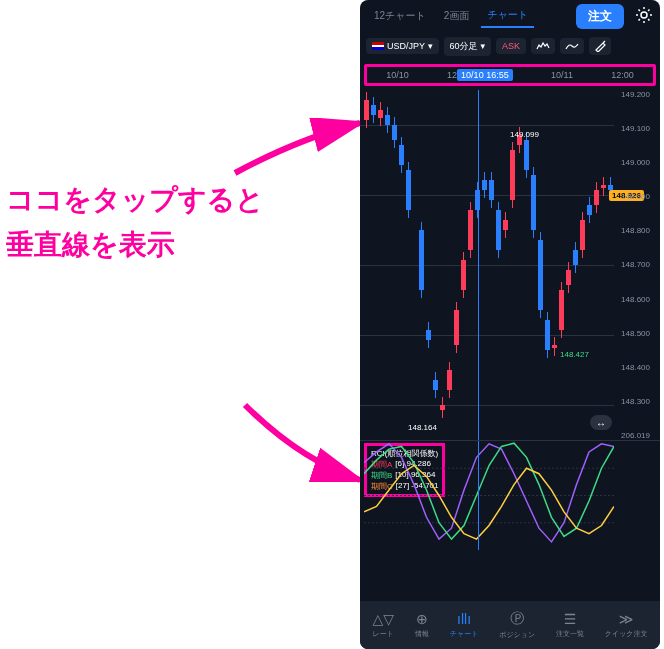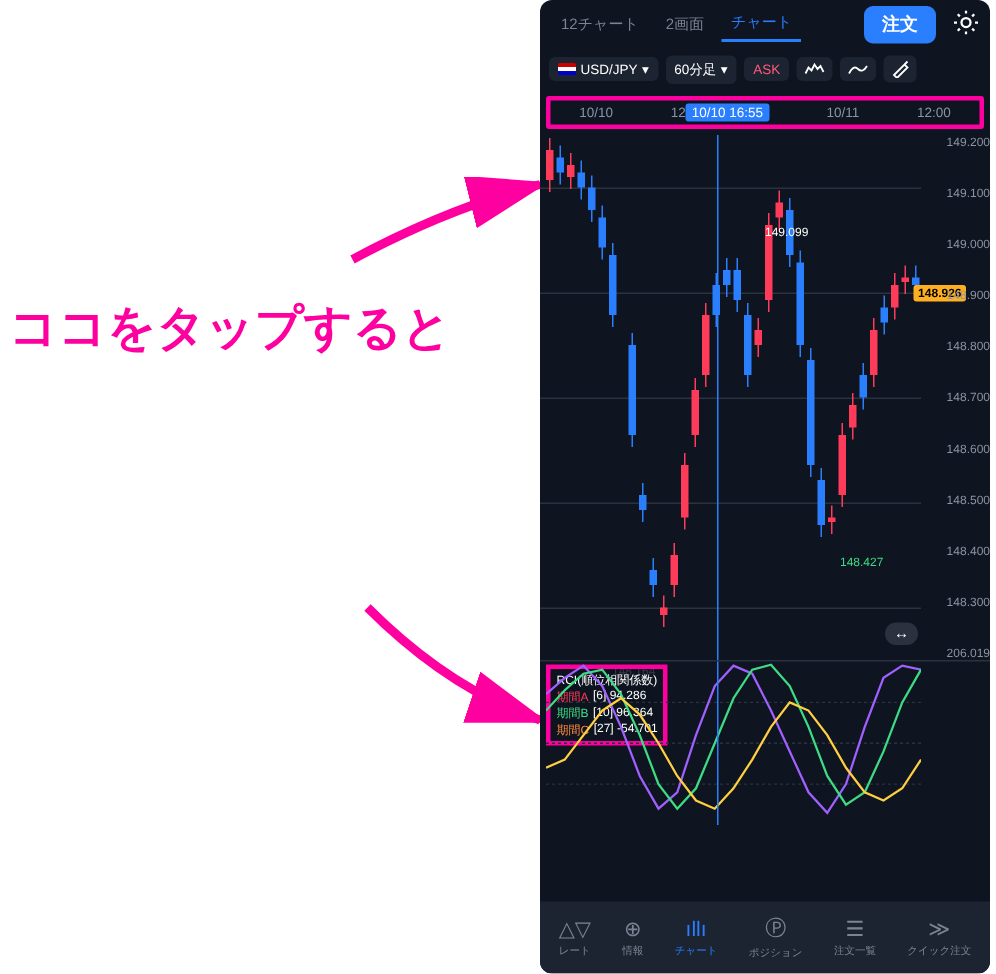--- a/index.html
+++ b/index.html
@@ -1,50 +1,50 @@
 <!DOCTYPE html>
 <html><head>
 <meta charset="utf-8">
 <style>
   * { margin: 0; padding: 0; box-sizing: border-box; }
   body { background: #fff; font-family: -apple-system, "Hiragino Sans", sans-serif; width: 664px; height: 649px; position: relative; overflow: hidden; }
   .annotation-area { position: absolute; left: 0; top: 0; width: 355px; height: 649px; }
-  .anno-text { color: #ff00a0; font-size: 32px; font-weight: 700; line-height: 1.6; white-space: nowrap; margin-top: 15px; }
+  .anno-text { color: #ff00a0; font-size: 28px; font-weight: 700; line-height: 1.6; white-space: nowrap; }
   .anno1 { position: absolute; left: 6px; top: 178px; }
   .anno2 { position: absolute; left: 6px; top: 338px; }
   .arrow { position: absolute; }
   .phone { position: absolute; left: 360px; top: 0; width: 300px; height: 649px; background: #0e1420; border-radius: 8px; overflow: hidden; }
   .status-bar { height: 22px; display: flex; align-items: center; justify-content: space-between; padding: 0 14px; color: #fff; font-size: 13px; font-weight: 600; }
   .status-icons { display: flex; gap: 4px; align-items: center; }
   .tabbar { height: 32px; display: flex; align-items: center; padding: 0 8px; gap: 6px; }
   .tab { font-size: 10px; color: #7a8494; padding: 4px 6px; }
   .tab.active { color: #2a7fff; border-bottom: 2px solid #2a7fff; }
   .order-btn { background: #2a7fff; color: #fff; border-radius: 6px; padding: 4px 12px; font-size: 12px; font-weight: 600; margin-left: auto; }
   .gear { color: #fff; margin-left: 6px; font-size: 14px; }
   .toolbar { height: 28px; display: flex; align-items: center; padding: 0 6px; gap: 5px; }
   .pill { background: #1c2432; color: #fff; font-size: 9px; padding: 3px 6px; border-radius: 4px; display: flex; align-items: center; gap: 3px; }
   .pill.red { color: #ff5a7a; }
   .pill.icon { padding: 3px 5px; color: #fff; }
   .flag { width: 12px; height: 8px; background: linear-gradient(180deg,#c00 0 33%, #fff 33% 66%, #00c 66%); border-radius: 1px; }
   .time-ruler { position: relative; height: 22px; border: 3px solid #ff00a0; margin: 4px; border-radius: 2px; display: flex; align-items: center; justify-content: space-around; }
   .time-ruler span { font-size: 9px; color: #8a94a4; }
   .time-ruler .sel { background: #2a7fff; color: #fff; padding: 1px 4px; border-radius: 2px; }
   .chart-area { position: relative; height: 350px; }
-  .y-axis { position: absolute; right: 0; top: 0; bottom: 0; width: 42px; display: flex; flex-direction: column; justify-content: space-between; }
+  .y-axis { position: absolute; right: 10px; top: 0; bottom: 0; width: 42px; display: flex; flex-direction: column; justify-content: space-between; }
   .y-axis span { font-size: 8px; color: #8a94a4; text-align: right; }
   .price-badge { position: absolute; right: 16px; top: 100px; background: #ffb020; color: #000; font-size: 8px; padding: 1px 3px; border-radius: 2px; font-weight: 600; }
   .candles { position: absolute; left: 4px; right: 46px; top: 0; bottom: 0; }
   .candle { position: absolute; width: 5px; }
   .candle .body { position: absolute; width: 100%; }
   .candle .wick { position: absolute; left: 2px; width: 1px; background: currentColor; }
   .up { color: #ff3b5a; }
   .down { color: #2a7fff; }
   .up .body { background: #ff3b5a; }
   .down .body { background: #2a7fff; }
-  .label-on-chart { position: absolute; font-size: 8px; color: #fff; margin-top: 20px; }
+  .label-on-chart { position: absolute; font-size: 8px; color: #fff; }
   .vline { position: absolute; top: 0; bottom: 0; width: 1px; background: #2a7fff; left: 118px; }
   .expand-btn { position: absolute; right: 48px; bottom: 10px; background: #2a3240; color: #fff; border-radius: 12px; padding: 2px 6px; font-size: 10px; }
   .rci-box { position: absolute; left: 4px; top: 2px; border: 3px solid #ff00a0; padding: 2px 4px; background: rgba(14,20,32,.85); }
   .rci-box .title { color: #fff; font-size: 8px; }
   .rci-box .row { font-size: 8px; display: flex; gap: 3px; }
   .rci-area { position: relative; height: 110px; border-top: 1px solid #2a3240; }
   .rci-y { position: absolute; right: 2px; top: 0; bottom: 0; width: 42px; display: flex; flex-direction: column; justify-content: space-between; padding: 2px 0; }
   .rci-y span { font-size: 8px; color: #8a94a4; text-align: right; }
   .rci-lines { position: absolute; left: 4px; right: 46px; top: 0; bottom: 0; }
   .bottom-nav { position: absolute; bottom: 0; left: 0; right: 0; height: 48px; background: #1c2432; display: flex; justify-content: space-around; align-items: center; padding: 0 2px; }
@@ -53,20 +53,21 @@
   .nav-icon { font-size: 14px; }
   .nav-label { font-size: 7px; }
   .hline { position: absolute; left: 0; right: 46px; height: 1px; background: #2a3240; }
 </style>
 </head>
 <body>
 
 <div class="annotation-area">
   <div class="anno-text anno1">
     <div>ココをタップすると</div>
+    <div>垂直線を表示</div>
   </div>
   <svg class="arrow" style="left:230px; top:118px;" width="140" height="60">
     <defs>
         <marker id="ah1" markerWidth="10" markerHeight="10" refX="8" refY="3" orient="auto">
           <path d="M0,0 L0,6 L9,3 z" fill="#ff00a0"></path>
         </marker>
       </defs>
     <path d="M5,55 Q70,20 130,5" stroke="#ff00a0" stroke-width="6" fill="none" marker-end="url(#ah1)"></path>
   </svg>
   <svg class="arrow" style="left:230px; top:400px;" width="140" height="90">

